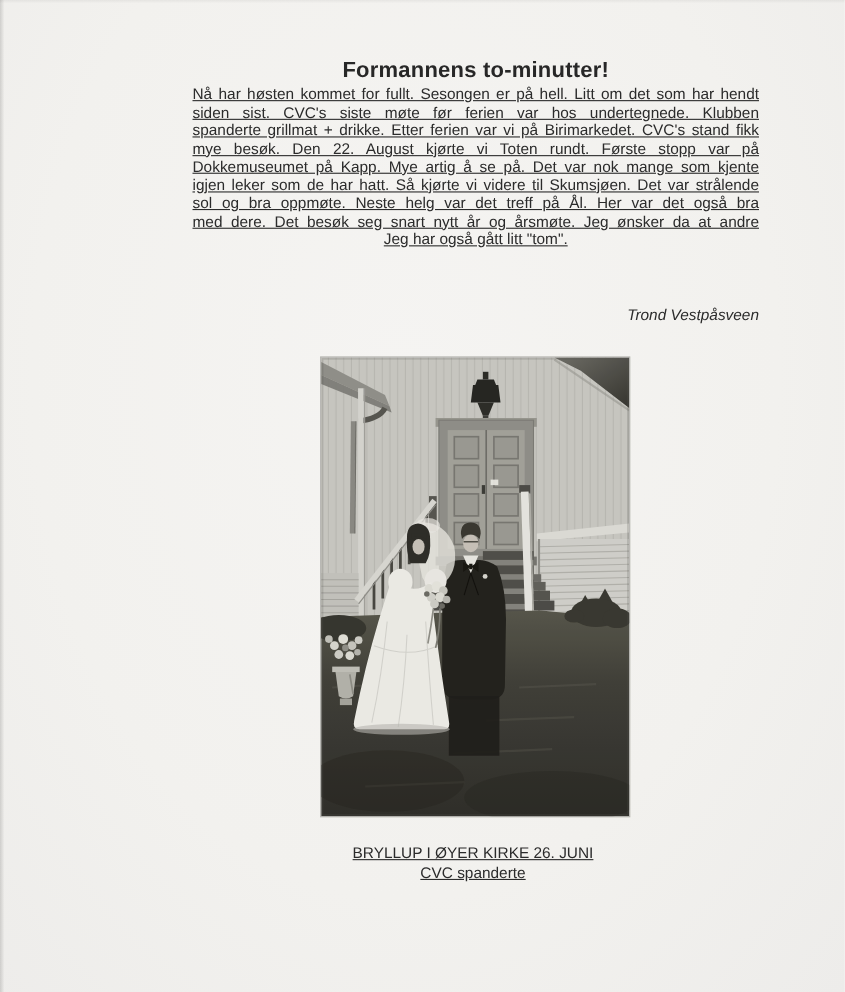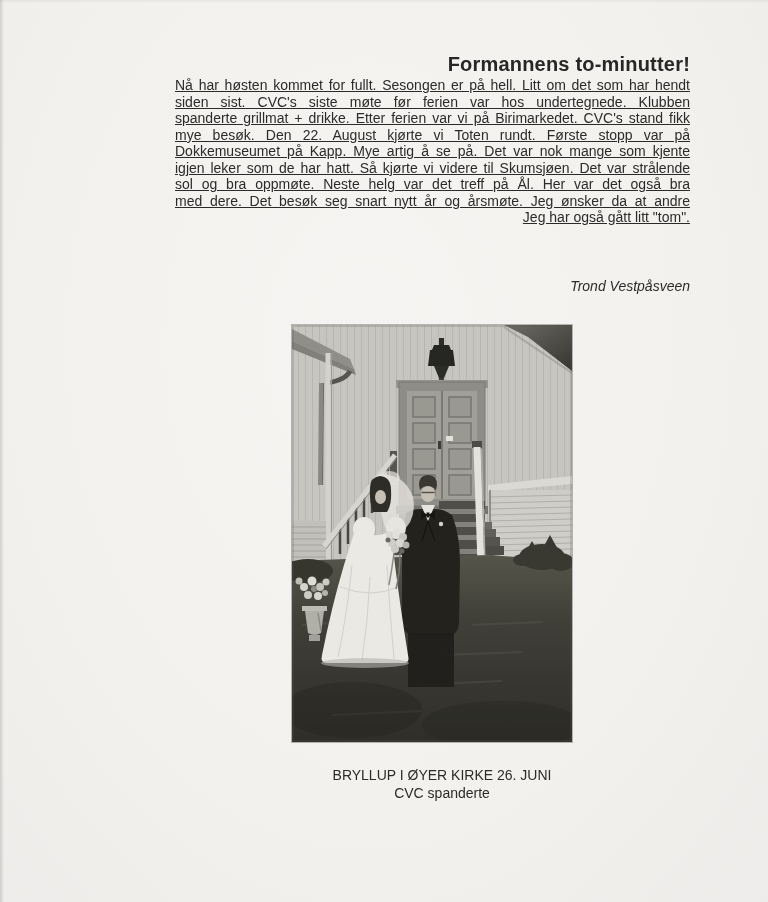--- a/index.html
+++ b/index.html
@@ -14,42 +14,42 @@
     background:linear-gradient(to right, rgba(60,60,58,0.18), rgba(60,60,58,0));
     z-index:5;pointer-events:none;
   }
   body::after{
     content:"";position:absolute;left:0;top:0;width:100%;height:3px;
     background:linear-gradient(to bottom, rgba(60,60,58,0.07), rgba(60,60,58,0));
     z-index:5;pointer-events:none;
   }
   .page-title{
     position:absolute;left:175px;top:40px;width:515px;
-    text-align:right;font-size:20px;font-weight:bold;color:#272727;
+    text-align:center;font-size:20px;font-weight:bold;color:#272727;
     letter-spacing:0.2px;
   }
   .article{
     position:absolute;left:175px;top:77px;width:515px;
     font-size:14px;line-height:16.5px;color:#2b2b2b;text-decoration:underline;
   }
   .jline{text-align:justify;text-align-last:justify;}
-  .jline-last{text-align:right;}
+  .jline-last{text-align:center;}
   .signature{
     position:absolute;left:175px;top:278px;width:515px;
     text-align:right;font-size:14px;color:#2b2b2b;font-style:italic;
   }
   .photo-frame{
     position:absolute;left:292px;top:325px;width:280px;height:417px;
     outline:1px solid rgba(100,100,95,0.35);
     box-shadow:0 0 0 1px rgba(160,160,155,0.25);
   }
   .photo-frame svg{display:block;}
   .caption{
-    position:absolute;left:180px;top:766px;width:524px;
-    text-align:center;font-size:14px;line-height:18px;color:#2b2b2b;
+    position:absolute;left:168px;top:766px;width:524px;
+    text-align:center;font-size:14px;line-height:18px;color:#2b2b2b;text-decoration:underline;
   }
 </style>
 </head>
 <body>
 
 <h1 class="page-title">Formannens to-minutter!</h1>
 
 <div class="article">
   <div class="jline">Nå har høsten kommet for fullt. Sesongen er på hell. Litt om det som har hendt</div>
   <div class="jline">siden sist. CVC's siste møte før ferien var hos undertegnede. Klubben</div>

